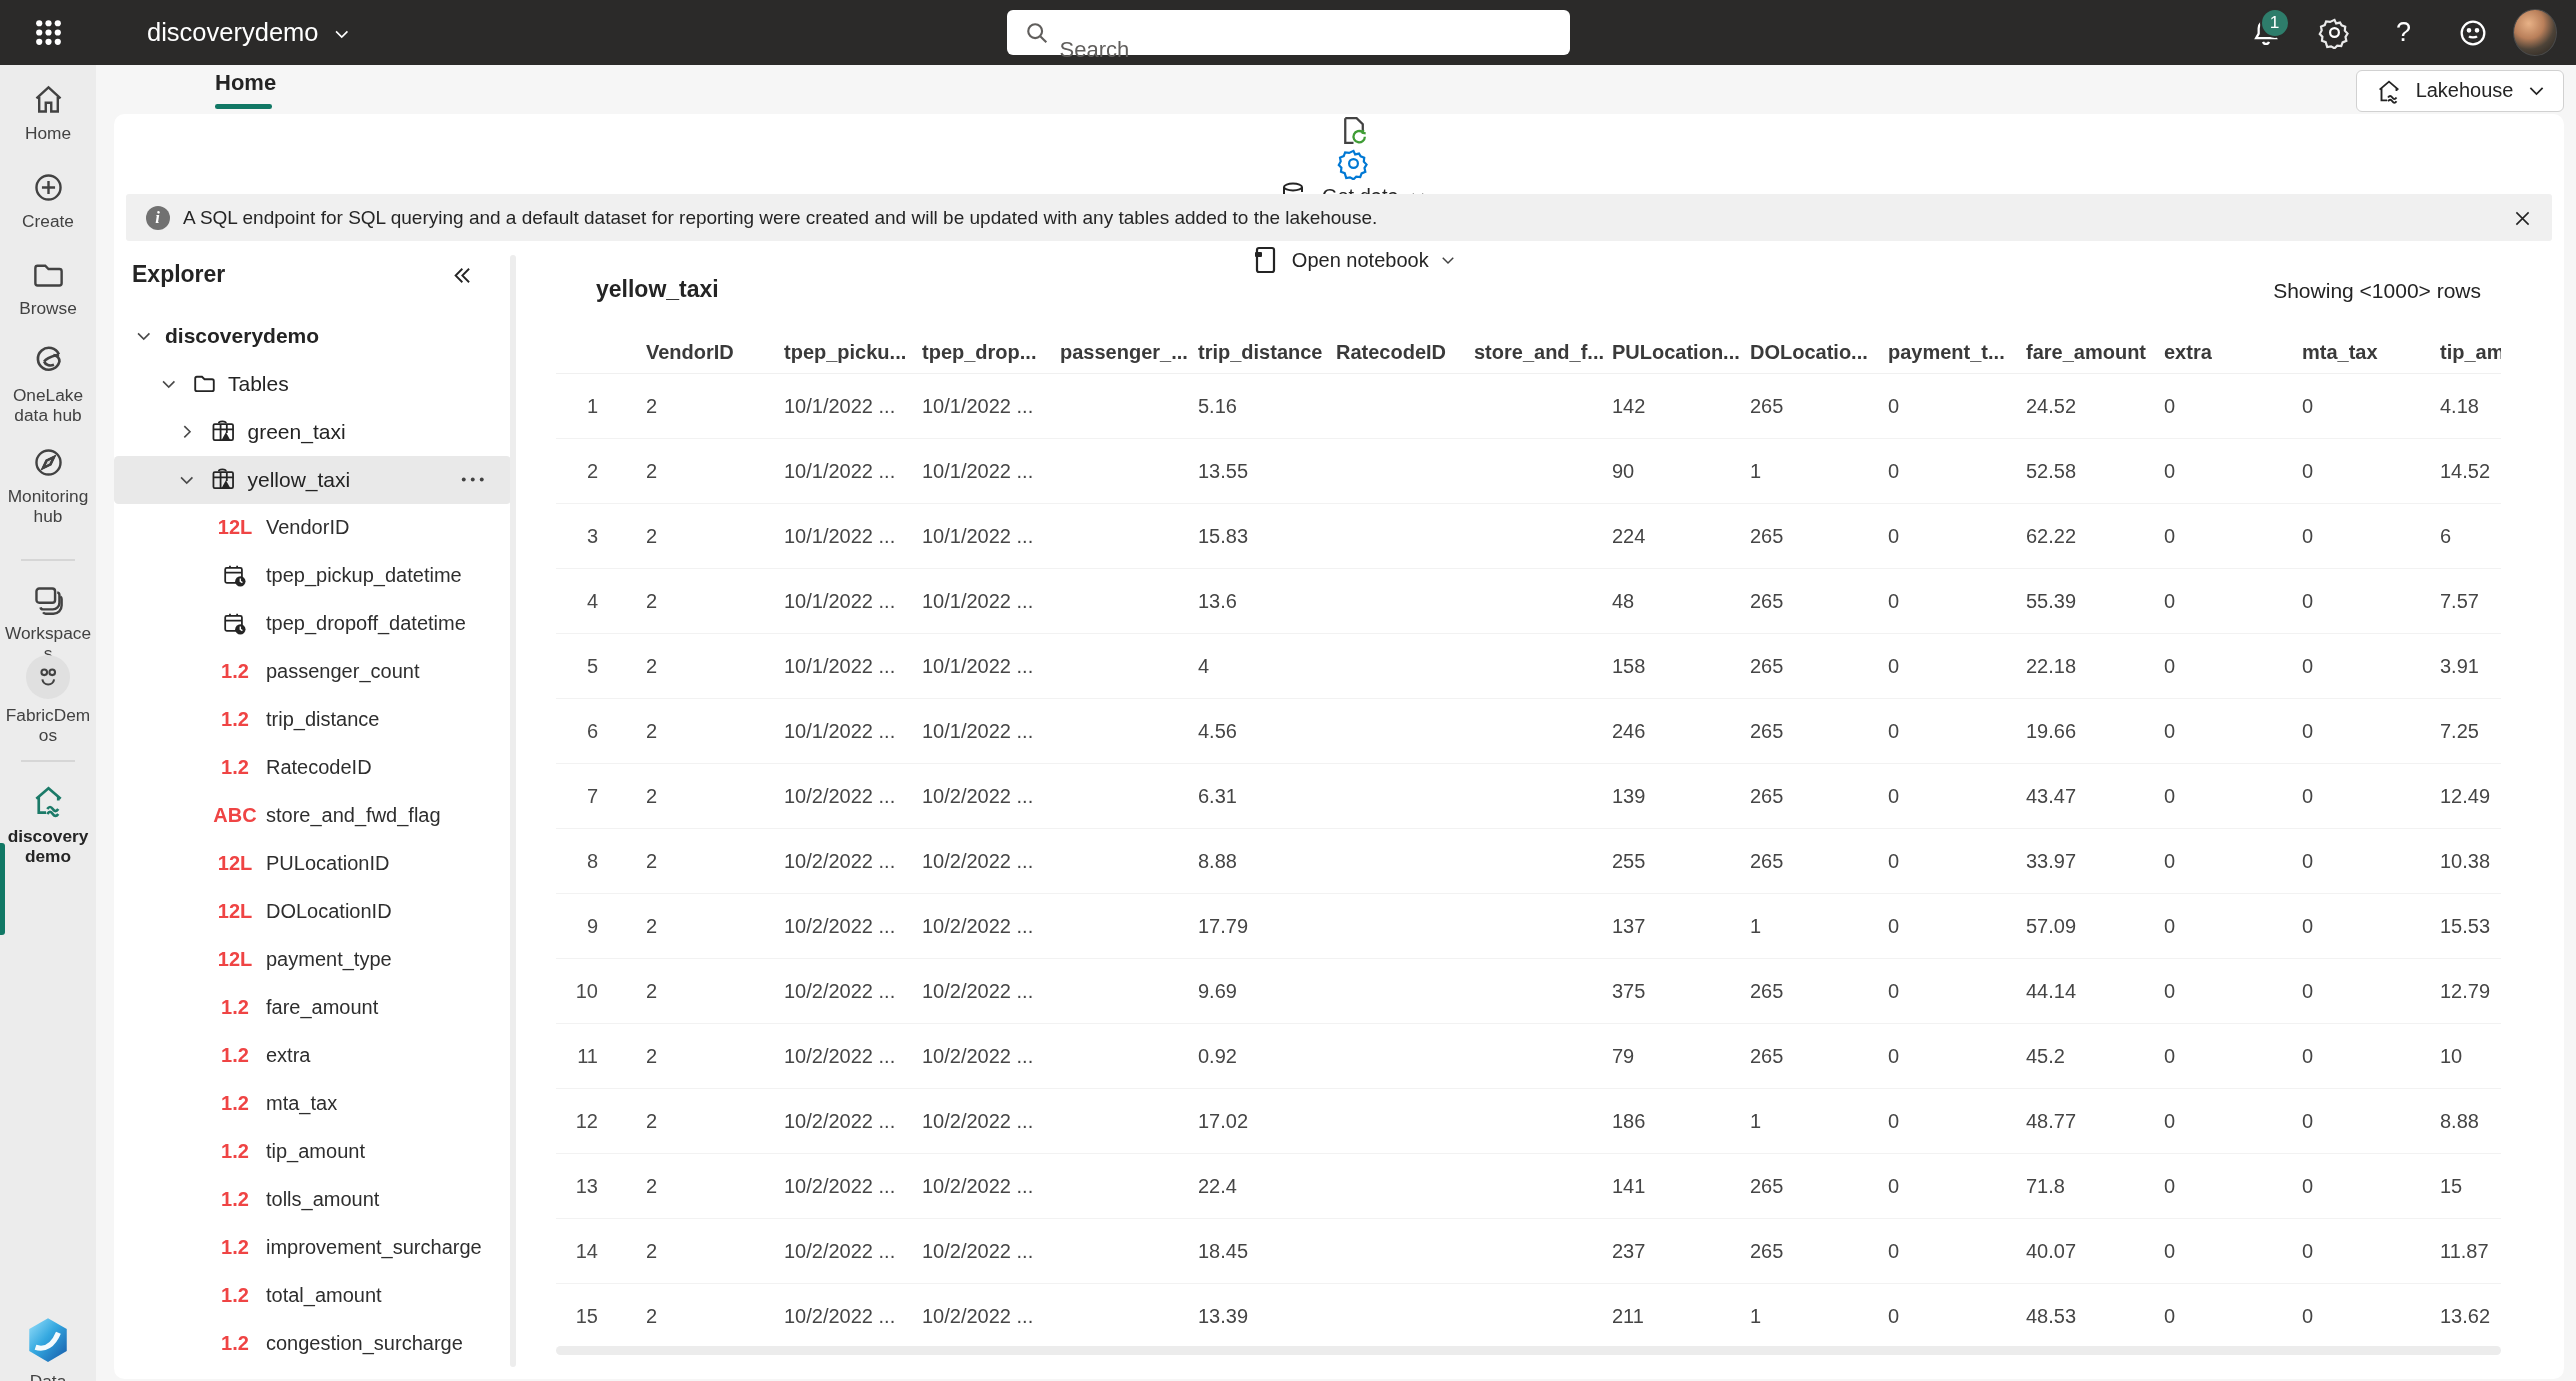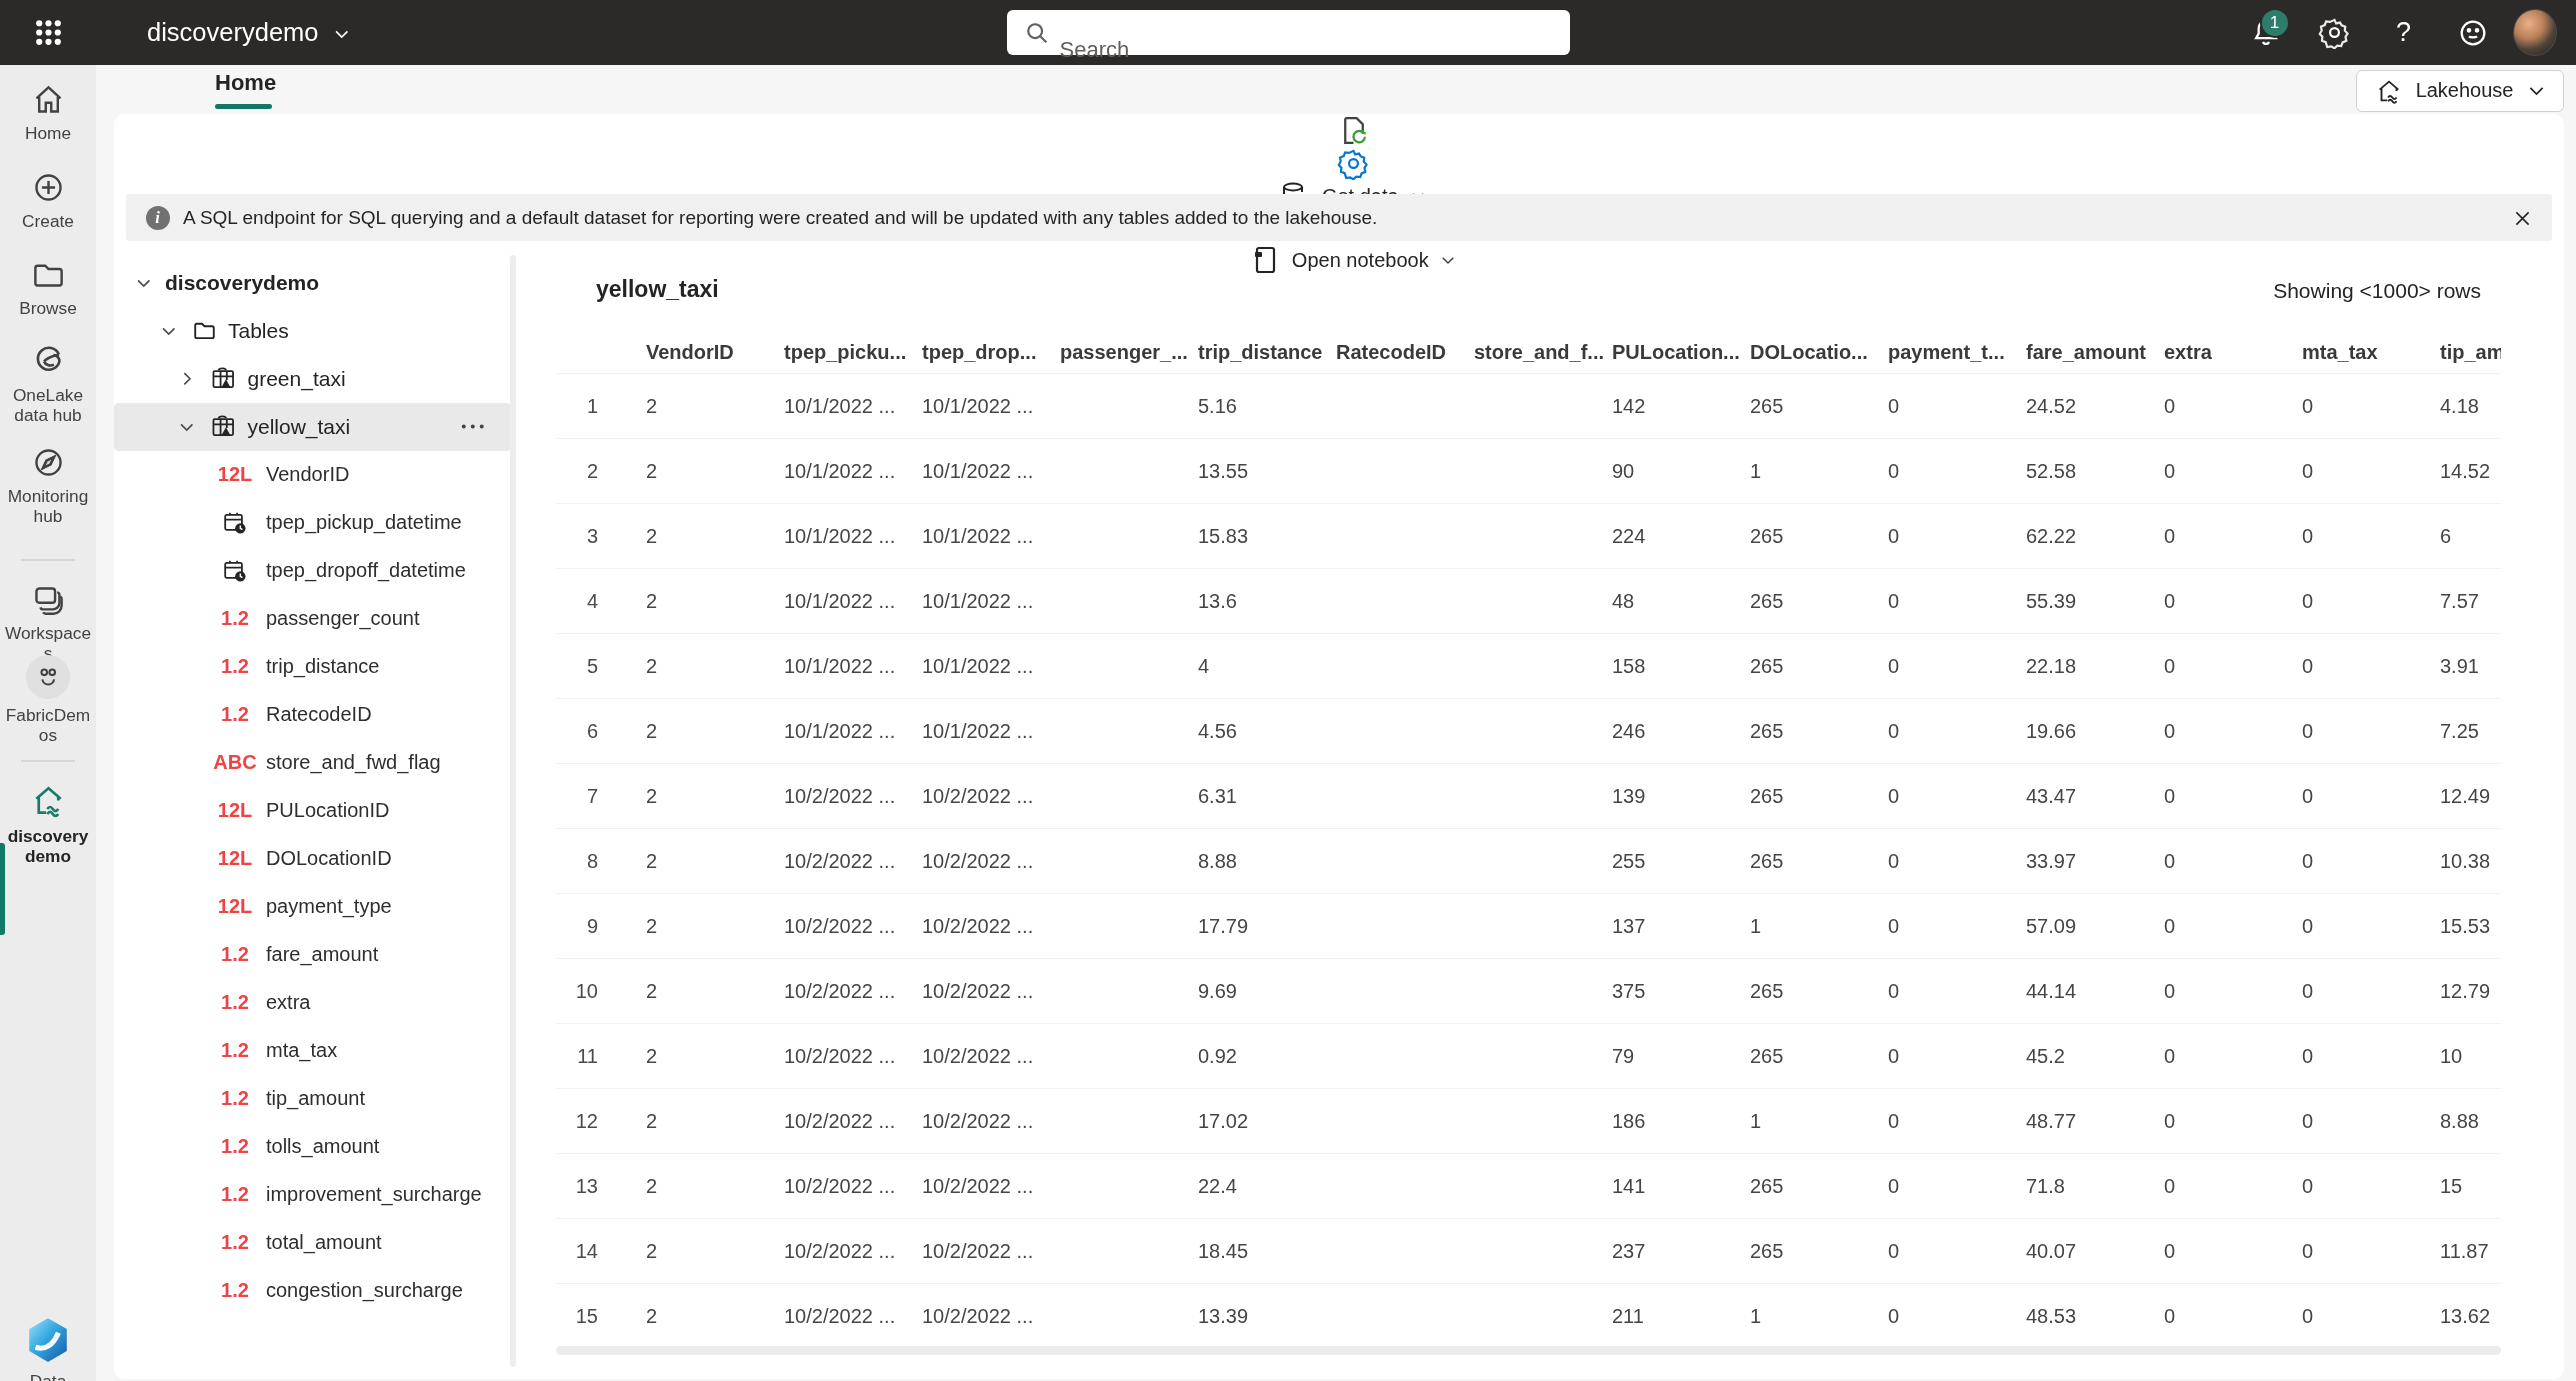--- a/index.html
+++ b/index.html
@@ -310,20 +310,29 @@
       <div class="infoc">i</div>
       <div class="msg">A SQL endpoint for SQL querying and a default dataset for reporting were created and will be updated with any tables added to the lakehouse.</div>
       <div class="banner-close">
         <svg width="21" height="21" viewBox="0 0 24 24" fill="none" stroke="#242424" stroke-width="1.8">
             <path d="M5 5l14 14M19 5L5 19"></path>
           </svg>
       </div>
     </div>
 
     <aside class="explorer">
+      <div class="exp-head">
+        <span class="exp-title">Explorer</span>
+        <div class="collapse">
+          <svg width="27" height="27" viewBox="0 0 32 32" fill="none" stroke="#242424" stroke-width="2.2">
+              <path d="M17 8l-8 8 8 8"></path>
+              <path d="M25 8l-8 8 8 8"></path>
+            </svg>
+        </div>
+      </div>
       <div class="tree">
         <div class="trow t-ws">
           <span class="chv">
               <svg width="19.5" height="19.5" viewBox="0 0 24 24" fill="none" stroke="#4a4a4a" stroke-width="2">
                 <path d="M5 9l7 7 7-7"></path>
               </svg>
             </span>
           <span class="name">discoverydemo</span>
         </div>
         <div class="trow t-folder">

